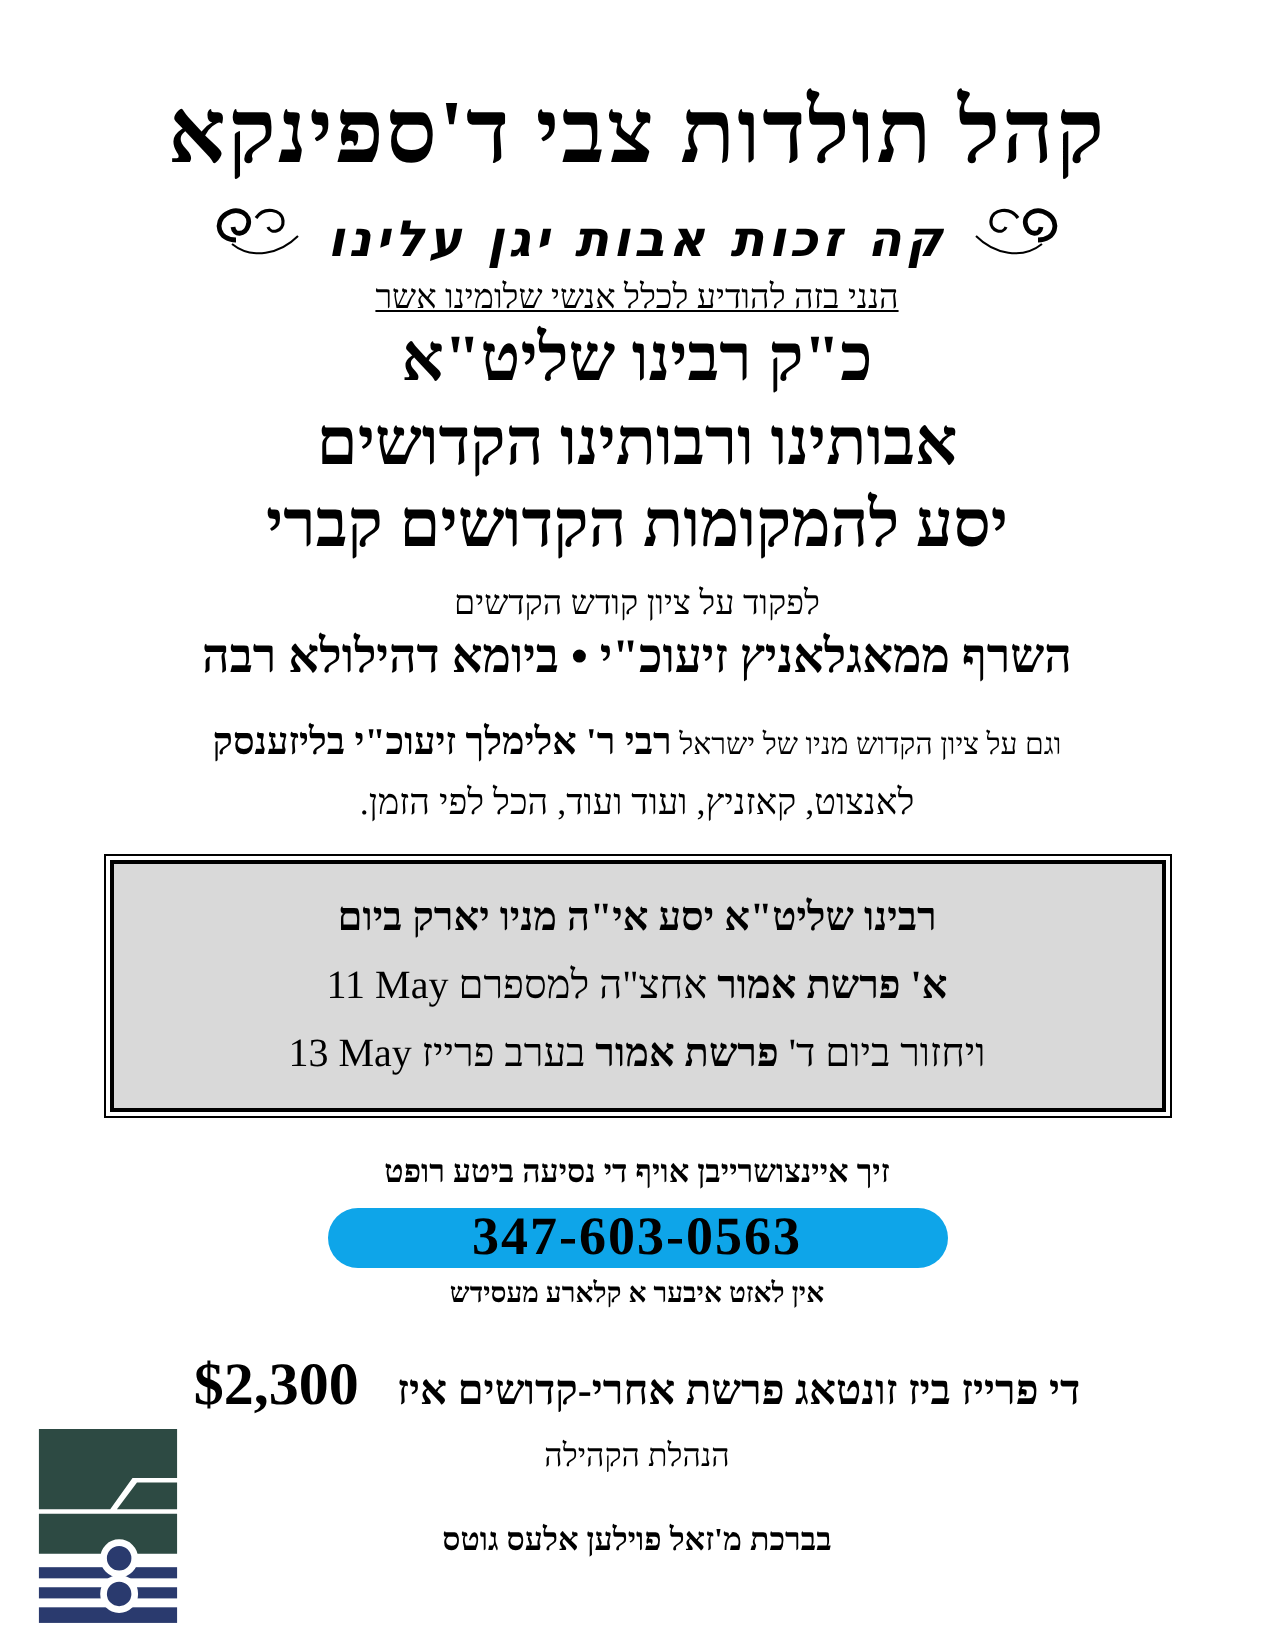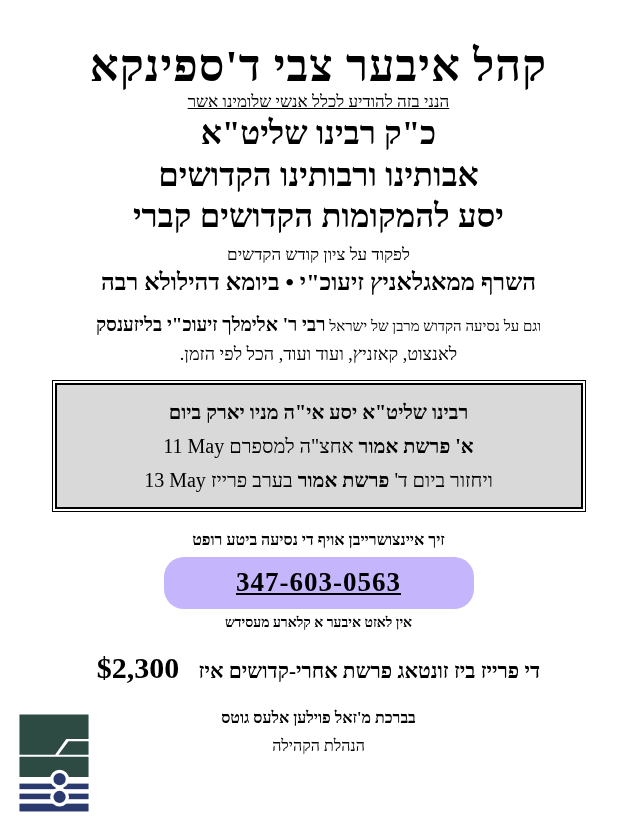--- a/index.html
+++ b/index.html
@@ -34,22 +34,22 @@
   .schedule-box{
     width:508px;margin:18px auto 0 auto;background:#d9d9d9;
     border:2px solid #000;outline:1px solid #000;outline-offset:2px;
     padding:10px 8px;font-size:20px;line-height:34px;
   }
   .schedule-box .b{font-weight:bold;}
   .ltr-date{direction:ltr;unicode-bidi:isolate;}
 
   .call-line{margin-top:22px;font-size:16px;font-weight:bold;}
   .phone-pill{
-    width:310px;height:52px;margin:8px auto 0 auto;background:#c4b5fd;
-    border-radius:20px;display:flex;align-items:center;justify-content:center;text-decoration:underline;
+    width:310px;height:30px;margin:8px auto 0 auto;background:#0ea5e9;
+    border-radius:20px;display:flex;align-items:center;justify-content:center;
   }
   .phone{font-size:27px;font-weight:bold;letter-spacing:1px;direction:ltr;}
   .message-line{margin-top:6px;font-size:14px;font-weight:bold;}
 
   .price-row{margin-top:20px;font-size:21px;font-weight:bold;}
   .price-amount{
     font-size:30px;font-weight:bold;direction:ltr;unicode-bidi:isolate;
     margin-right:14px; 
     font-family:"Liberation Serif","DejaVu Sans",serif;
   }
@@ -57,34 +57,51 @@
   .signature{margin-top:10px;font-size:16px;}
 
   .logo{position:absolute;left:15px;top:712px;}
   .flourish{display:inline-block;}
 </style>
 </head>
 <body>
 
 <div class="page">
 
-  <div class="center title rtl">קהל איבער צבי ד'ספינקא</div>
+  <div class="center title rtl">קהל תולדות צבי ד'ספינקא</div>
 
+  <div class="motto-row">
+    <span class="flourish">
+      <svg width="46" height="34" viewBox="0 0 46 34">
+        <path d="M14 20 C5 20 3 11 9 7 C15 3 22 7 20 13 C18.5 17.5 13 18 12.5 13.5" fill="none" stroke="#000" stroke-width="2.4"></path>
+        <path d="M24 9 C28 3 37 4.5 37.5 10.5 C38 15.5 31.5 17.5 30 13.5" fill="none" stroke="#000" stroke-width="1.6"></path>
+        <path d="M12 22 C22 30 36 27 45 18" fill="none" stroke="#000" stroke-width="1"></path>
+      </svg>
+    </span>
+    <span class="motto rtl">קה זכות אבות יגן עלינו</span>
+    <span class="flourish" style="transform:scaleX(-1);">
+      <svg width="46" height="34" viewBox="0 0 46 34">
+        <path d="M14 20 C5 20 3 11 9 7 C15 3 22 7 20 13 C18.5 17.5 13 18 12.5 13.5" fill="none" stroke="#000" stroke-width="2.4"></path>
+        <path d="M24 9 C28 3 37 4.5 37.5 10.5 C38 15.5 31.5 17.5 30 13.5" fill="none" stroke="#000" stroke-width="1.6"></path>
+        <path d="M12 22 C22 30 36 27 45 18" fill="none" stroke="#000" stroke-width="1"></path>
+      </svg>
+    </span>
+  </div>
 
   <div class="center intro rtl">הנני בזה להודיע לכלל אנשי שלומינו אשר</div>
 
   <div class="center headline rtl">כ"ק רבינו שליט"א</div>
   <div class="center headline rtl">אבותינו ורבותינו הקדושים</div>
   <div class="center headline rtl">יסע להמקומות הקדושים קברי</div>
 
   <div class="center purpose rtl">לפקוד על ציון קודש הקדשים</div>
   <div class="center saraf rtl">השרף ממאגלאניץ זיעוכ"י • ביומא דהילולא רבה</div>
 
   <div class="center elimelech rtl">
-    <span>וגם על נסיעה הקדוש מרבן של ישראל</span>
+    <span>וגם על ציון הקדוש מניו של ישראל</span>
     <span class="b">רבי ר' אלימלך זיעוכ"י בליזענסק</span>
   </div>
   <div class="center places rtl">לאנצוט, קאזניץ, ועוד ועוד, הכל לפי הזמן.</div>
 
   <div class="schedule-box center rtl">
     <div class="b">רבינו שליט"א יסע אי"ה מניו יארק ביום</div>
     <div>
       <span class="b">א' פרשת אמור</span>
       <span>אחצ"ה למספרם</span>
       <span class="ltr-date">11 May</span>
@@ -103,22 +120,22 @@
     <span class="phone">347-603-0563</span>
   </div>
 
   <div class="center message-line rtl">אין לאזט איבער א קלארע מעסידש</div>
 
   <div class="center price-row rtl">
     <span>די פרייז ביז זונטאג פרשת אחרי-קדושים איז</span>
     <span class="price-amount">$2,300</span>
   </div>
 
+  <div class="center signature rtl">הנהלת הקהילה</div>
   <div class="center blessing rtl">בברכת מ'זאל פוילען אלעס גוטס</div>
-  <div class="center signature rtl">הנהלת הקהילה</div>
 
   <div class="logo">
     <svg width="78" height="112" viewBox="0 0 70 100">
 
       <path fill="#2d4a43" d="M4 2 H66 V24 H46 L36 38 H4 Z
            M66 26 V38 H39 L48 26 Z
            M4 40 H66 V58 H4 Z"></path>
 
       <rect x="4" y="64" width="62" height="5" fill="#2a3a6e"></rect>
       <rect x="4" y="73" width="62" height="5" fill="#2a3a6e"></rect>

